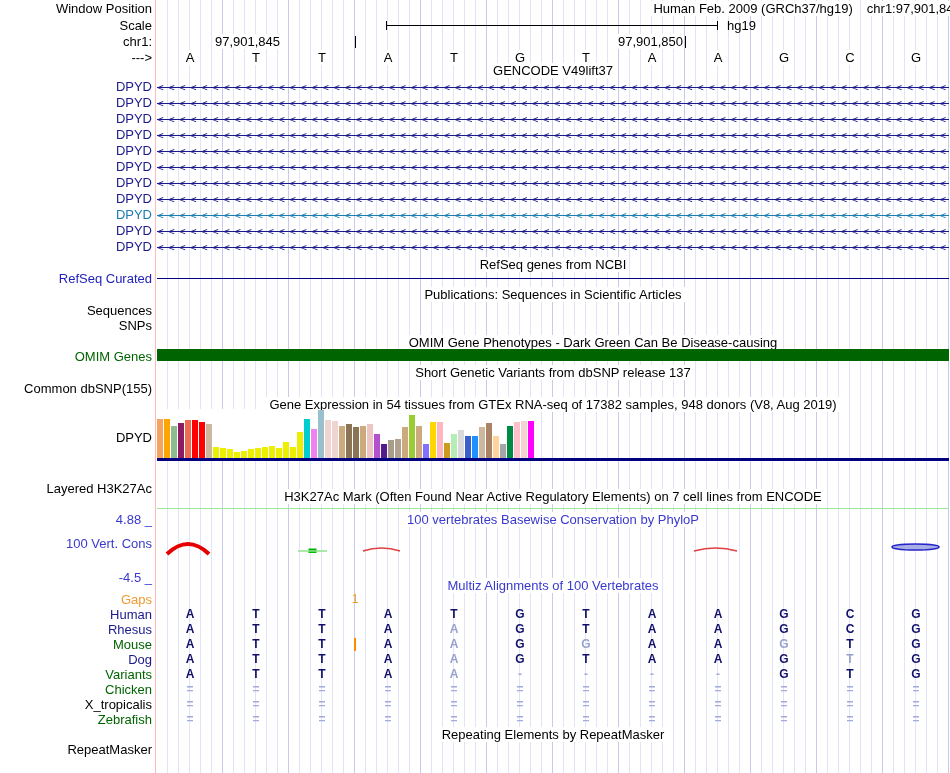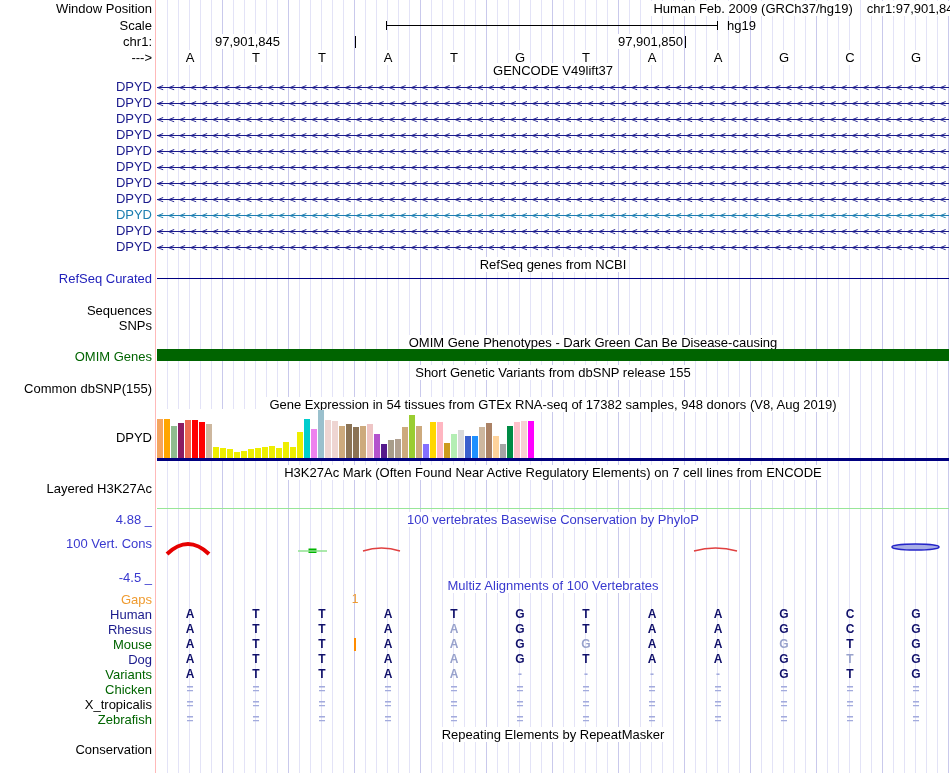--- a/index.html
+++ b/index.html
@@ -87,28 +87,29 @@
       <span style="left: 759px;">G</span>
     </div>
 
   <div class="caption" style="top:64px"><span>GENCODE V49lift37</span></div>
   <div id="gene-rows"></div>
 
   <div class="caption" style="top:258px"><span>RefSeq genes from NCBI</span></div>
   <div class="lbl" style="top: 271px; color: rgb(34, 34, 187);" id="refseq-label">RefSeq Curated</div>
   <div id="refseq-line" class="abs" style="background: rgb(0, 0, 128);"></div>
 
+  <div class="caption" style="top:288px"><span>Publications: Sequences in Scientific Articles</span></div>
   <div class="lbl" style="top:303px">Sequences</div>
   <div class="lbl" style="top:318px">SNPs</div>
 
   <div class="caption" style="top: 336px; color: #000000; margin-left: 40px;" id="omim-caption"><span>OMIM Gene Phenotypes - Dark Green Can Be Disease-causing</span></div>
   <div class="lbl" style="top: 349px; color: rgb(0, 100, 0);" id="omim-label">OMIM Genes</div>
   <div id="omim-bar" class="abs" style="background: rgb(0, 100, 0);"></div>
 
-  <div class="caption" style="top:366px"><span>Short Genetic Variants from dbSNP release 155</span></div>
+  <div class="caption" style="top:366px"><span>Short Genetic Variants from dbSNP release 137</span></div>
   <div class="lbl" style="top:381px">Common dbSNP(155)</div>
 
   <div id="gtex-whitebox" class="abs"></div>
   <div class="caption" style="top:398px"><span>Gene Expression in 54 tissues from GTEx RNA-seq of 17382 samples, 948 donors (V8, Aug 2019)</span></div>
   <div class="lbl" style="top:430px">DPYD</div>
   <div id="gtex-bars" class="abs">
       <div style="height: 40px; background: rgb(244, 164, 96);"></div>
       <div style="height: 40px; background: rgb(255, 165, 0);"></div>
       <div style="height: 33px; background: rgb(143, 187, 143);"></div>
       <div style="height: 36px; background: rgb(139, 28, 98);"></div>
@@ -158,21 +159,21 @@
       <div style="height: 36px; background: rgb(171, 130, 101);"></div>
       <div style="height: 23px; background: rgb(255, 211, 155);"></div>
       <div style="height: 15px; background: rgb(166, 166, 166);"></div>
       <div style="height: 33px; background: rgb(0, 139, 69);"></div>
       <div style="height: 37px; background: rgb(255, 192, 203);"></div>
       <div style="height: 38px; background: rgb(246, 211, 211);"></div>
       <div style="height: 38px; background: rgb(255, 0, 255);"></div>
     </div>
   <div id="gtex-underline" class="abs" style="background: rgb(0, 0, 128);"></div>
 
-  <div class="caption" style="top:466px"><span>H3K27Ac Mark (Often Found Near Active Regulatory Elements) on 7 cell lines from ENCODE</span></div>
+  <div class="caption" style="top:490px"><span>H3K27Ac Mark (Often Found Near Active Regulatory Elements) on 7 cell lines from ENCODE</span></div>
   <div class="lbl" style="top:481px">Layered H3K27Ac</div>
   <div id="encode-line" class="abs" style="background: rgb(152, 230, 152);"></div>
 
   <div class="caption" style="top: 513px; color: rgb(57, 57, 207);" id="phylop-caption"><span>100 vertebrates Basewise Conservation by PhyloP</span></div>
   <div class="lbl" style="top: 512px; color: rgb(57, 57, 207);" id="phylop-max">4.88 _</div>
   <div class="lbl" style="top: 536px; color: rgb(57, 57, 207);" id="phylop-label">100 Vert. Cons</div>
   <div class="lbl" style="top: 570px; color: rgb(57, 57, 207);" id="phylop-min">-4.5 _</div>
   <svg id="cons-svg" class="abs" style="left:157px;top:529px" width="792" height="34">
       <path d="M10,25 Q31,5 52,25" stroke="#e60000" stroke-width="4" fill="none"></path>
       <rect x="151.5" y="19.5" width="8" height="4.5" fill="#00b400"></rect>
@@ -180,21 +181,21 @@
       <path d="M206,22 Q224.5,16 243,22" stroke="#e04040" stroke-width="1.5" fill="none"></path>
       <path d="M537,22 Q558.5,16 580,22" stroke="#e04040" stroke-width="1.5" fill="none"></path>
       <ellipse cx="758.5" cy="18" rx="23.5" ry="3" fill="#a8aee6" stroke="#2424c8" stroke-width="1.5"></ellipse>
     </svg>
 
   <div class="caption" style="top: 579px; color: rgb(57, 57, 207);" id="multiz-caption"><span>Multiz Alignments of 100 Vertebrates</span></div>
   <div class="lbl" style="top: 592px; color: rgb(239, 155, 48);" id="gaps-label">Gaps</div>
   <div id="multiz-rows"></div>
 
   <div class="caption" style="top:728px"><span>Repeating Elements by RepeatMasker</span></div>
-  <div class="lbl" style="top:742px">Conservation</div>
+  <div class="lbl" style="top:742px">RepeatMasker</div>
 
 <div class="ruler-num" style="left: 0px; width: 280px;"><span>97,901,845</span></div>
     <div style="position: absolute; left: 355px; top: 36px; height: 12px; width: 1px; background: rgb(0, 0, 0);"></div>
     <div class="ruler-num" style="left: 0px; width: 683px;"><span>97,901,850</span></div>
     <div style="position: absolute; left: 685px; top: 36px; height: 12px; width: 1px; background: rgb(0, 0, 0);"></div>
     <div class="lbl" style="top: 79px; color: rgb(26, 26, 140);">DPYD</div>
     <div class="generow" style="top: 79px; color: rgb(26, 26, 140);"><span>&lt;&lt;&lt;&lt;&lt;&lt;&lt;&lt;&lt;&lt;&lt;&lt;&lt;&lt;&lt;&lt;&lt;&lt;&lt;&lt;&lt;&lt;&lt;&lt;&lt;&lt;&lt;&lt;&lt;&lt;&lt;&lt;&lt;&lt;&lt;&lt;&lt;&lt;&lt;&lt;&lt;&lt;&lt;&lt;&lt;&lt;&lt;&lt;&lt;&lt;&lt;&lt;&lt;&lt;&lt;&lt;&lt;&lt;&lt;&lt;&lt;&lt;&lt;&lt;&lt;&lt;&lt;&lt;&lt;&lt;&lt;&lt;</span></div>
     <div class="lbl" style="top: 95px; color: rgb(26, 26, 140);">DPYD</div>
     <div class="generow" style="top: 95px; color: rgb(26, 26, 140);"><span>&lt;&lt;&lt;&lt;&lt;&lt;&lt;&lt;&lt;&lt;&lt;&lt;&lt;&lt;&lt;&lt;&lt;&lt;&lt;&lt;&lt;&lt;&lt;&lt;&lt;&lt;&lt;&lt;&lt;&lt;&lt;&lt;&lt;&lt;&lt;&lt;&lt;&lt;&lt;&lt;&lt;&lt;&lt;&lt;&lt;&lt;&lt;&lt;&lt;&lt;&lt;&lt;&lt;&lt;&lt;&lt;&lt;&lt;&lt;&lt;&lt;&lt;&lt;&lt;&lt;&lt;&lt;&lt;&lt;&lt;&lt;&lt;</span></div>
     <div class="lbl" style="top: 111px; color: rgb(26, 26, 140);">DPYD</div>

